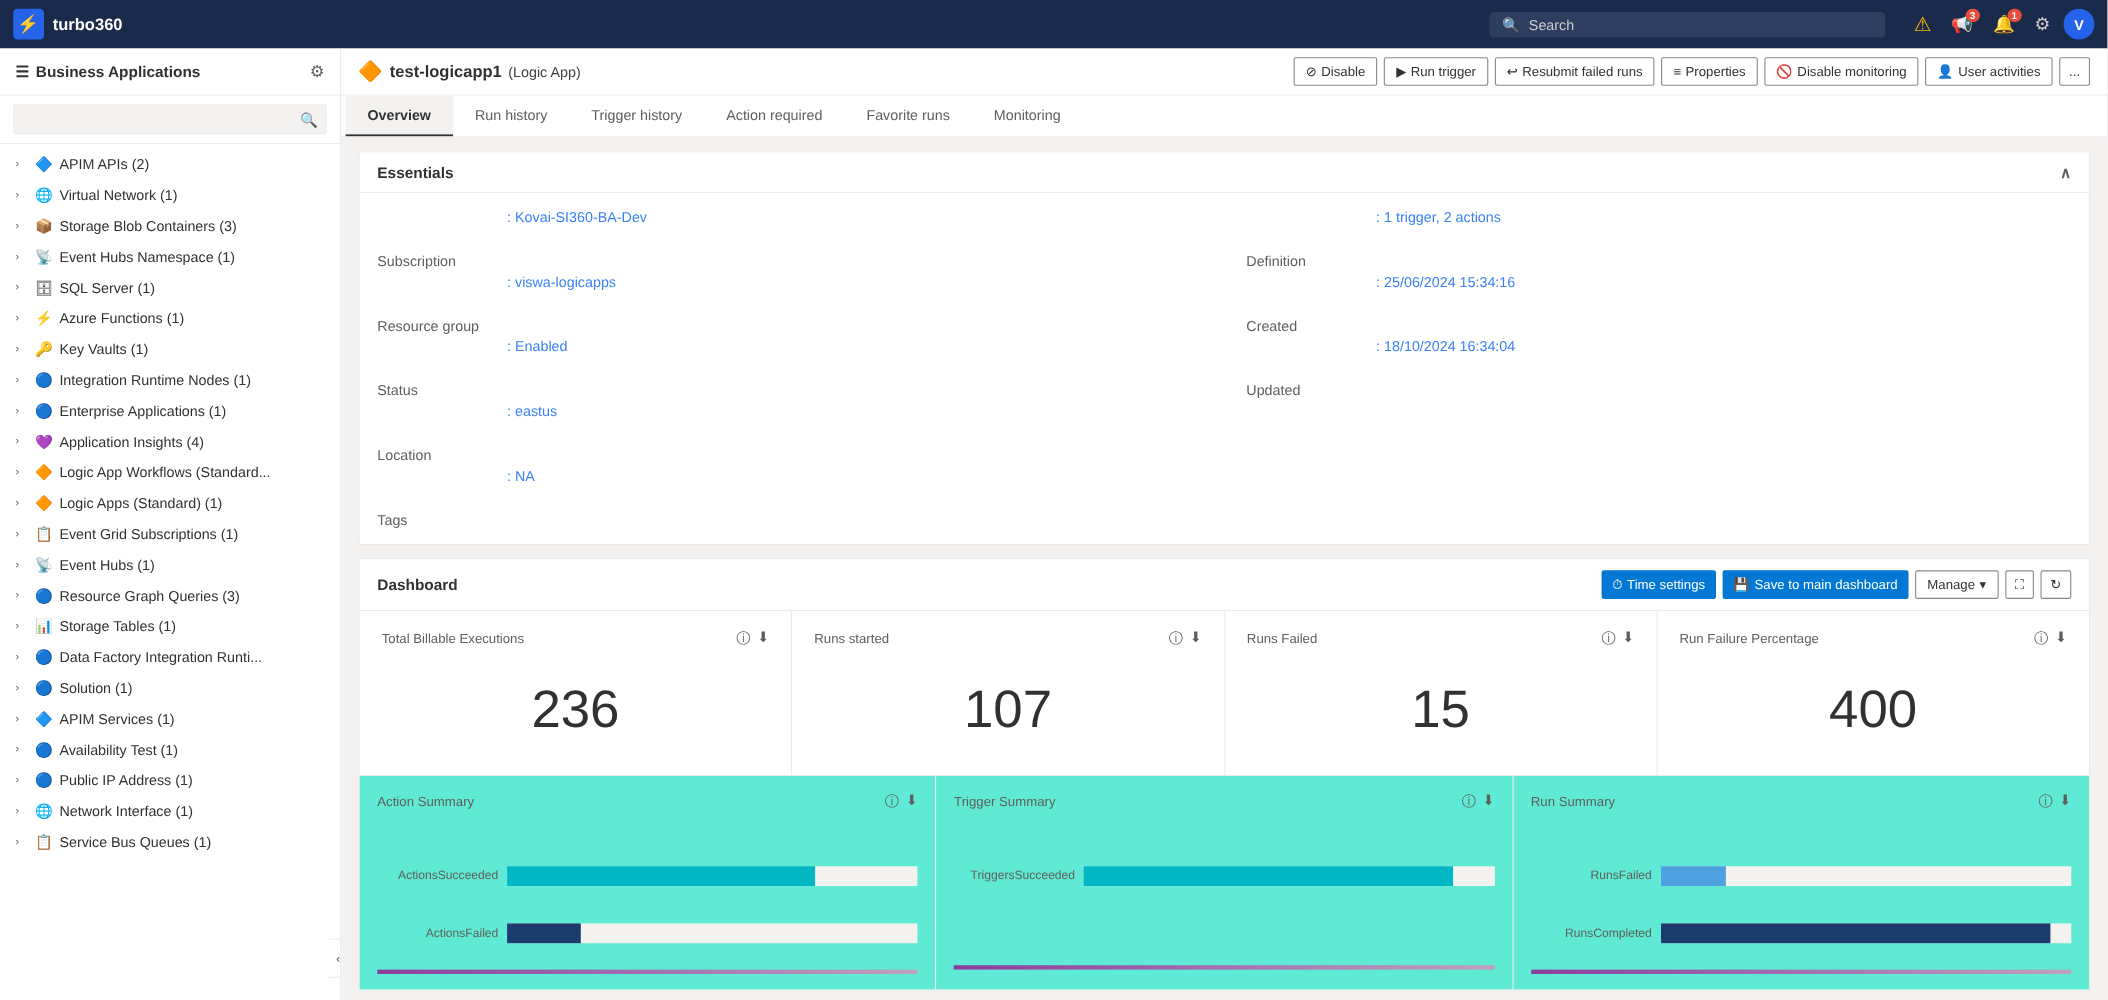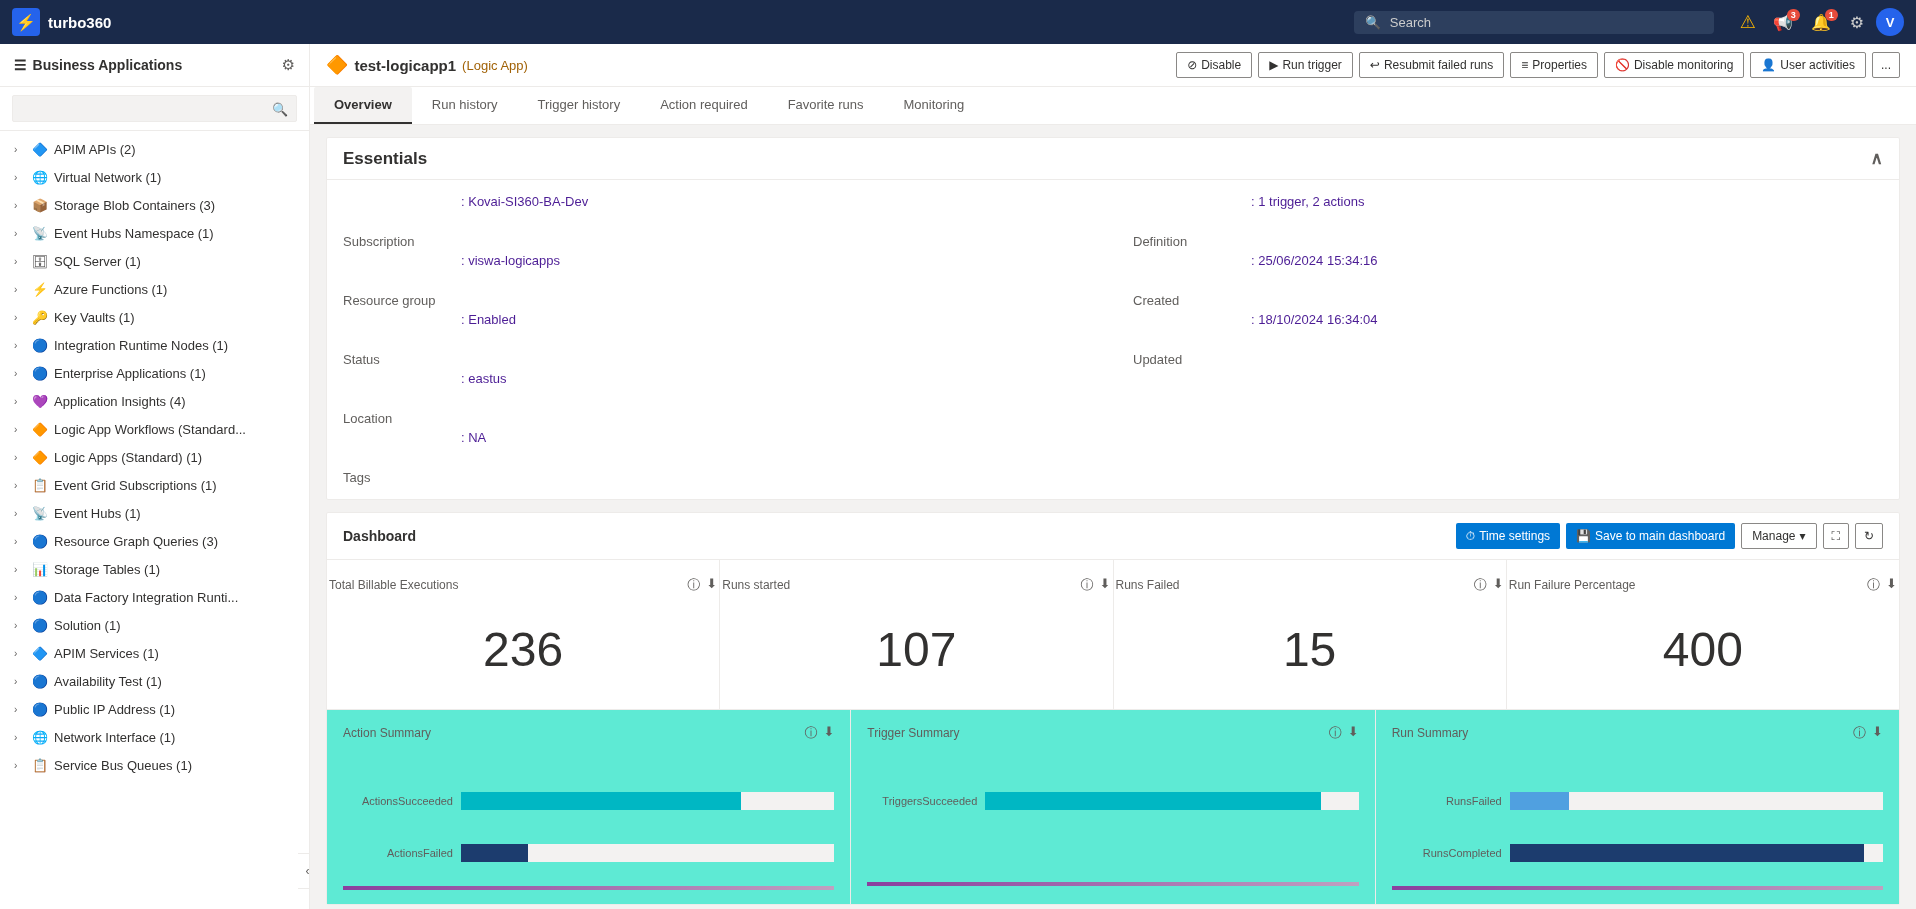--- a/index.html
+++ b/index.html
@@ -217,21 +217,21 @@
       font-weight: 600;
       color: #323130;
       display: flex;
       align-items: center;
       gap: 6px;
       flex: 1;
     }
     .content-header-subtitle {
       font-size: 13px;
       font-weight: 400;
-      color: #a16207;
+      color: #404040;
     }
     .header-actions {
       display: flex;
       gap: 6px;
       align-items: center;
     }
     .btn {
       display: flex;
       align-items: center;
       gap: 4px;
@@ -282,21 +282,21 @@
       border: 1px solid #edebe9;
       border-radius: 2px;
       margin-bottom: 12px;
     }
     .section-header {
       display: flex;
       justify-content: space-between;
       align-items: center;
       padding: 10px 16px;
       border-bottom: 1px solid #edebe9;
-      font-size: 17px;
+      font-size: 14px;
       font-weight: 600;
     }
     .section-header-icon { cursor: pointer; color: #605e5c; }
     .essentials-grid {
       display: grid;
       grid-template-columns: 1fr 1fr;
       padding: 12px 16px;
       gap: 6px 40px;
     }
     .essentials-row {
@@ -305,21 +305,21 @@
       font-size: 13px;
       align-items: flex-start;
       padding: 2px 0;
     }
     .essentials-key {
       color: #605e5c;
       min-width: 110px;
       flex-shrink: 0;
       margin-top: 40px;
     }
-    .essentials-value { color: #4c1d95; }
+    .essentials-value { color: #3b82f6; }
 
     
     .dashboard-header {
       display: flex;
       justify-content: space-between;
       align-items: center;
       padding: 10px 16px;
       border-bottom: 1px solid #edebe9;
     }
     .dashboard-title { font-size: 14px; font-weight: 600; }
@@ -332,21 +332,21 @@
 
     
     .metrics-grid {
       display: grid;
       grid-template-columns: repeat(4, 1fr);
       gap: 1px;
       background: #edebe9;
     }
     .metric-card {
       background: #fff;
-      padding: 16px 2px 12px;
+      padding: 16px 20px 12px;
       display: flex;
       flex-direction: column;
     }
     .metric-card-header {
       display: flex;
       align-items: center;
       justify-content: space-between;
       margin-bottom: 8px;
     }
     .metric-card-title { font-size: 12px; color: #605e5c; }

